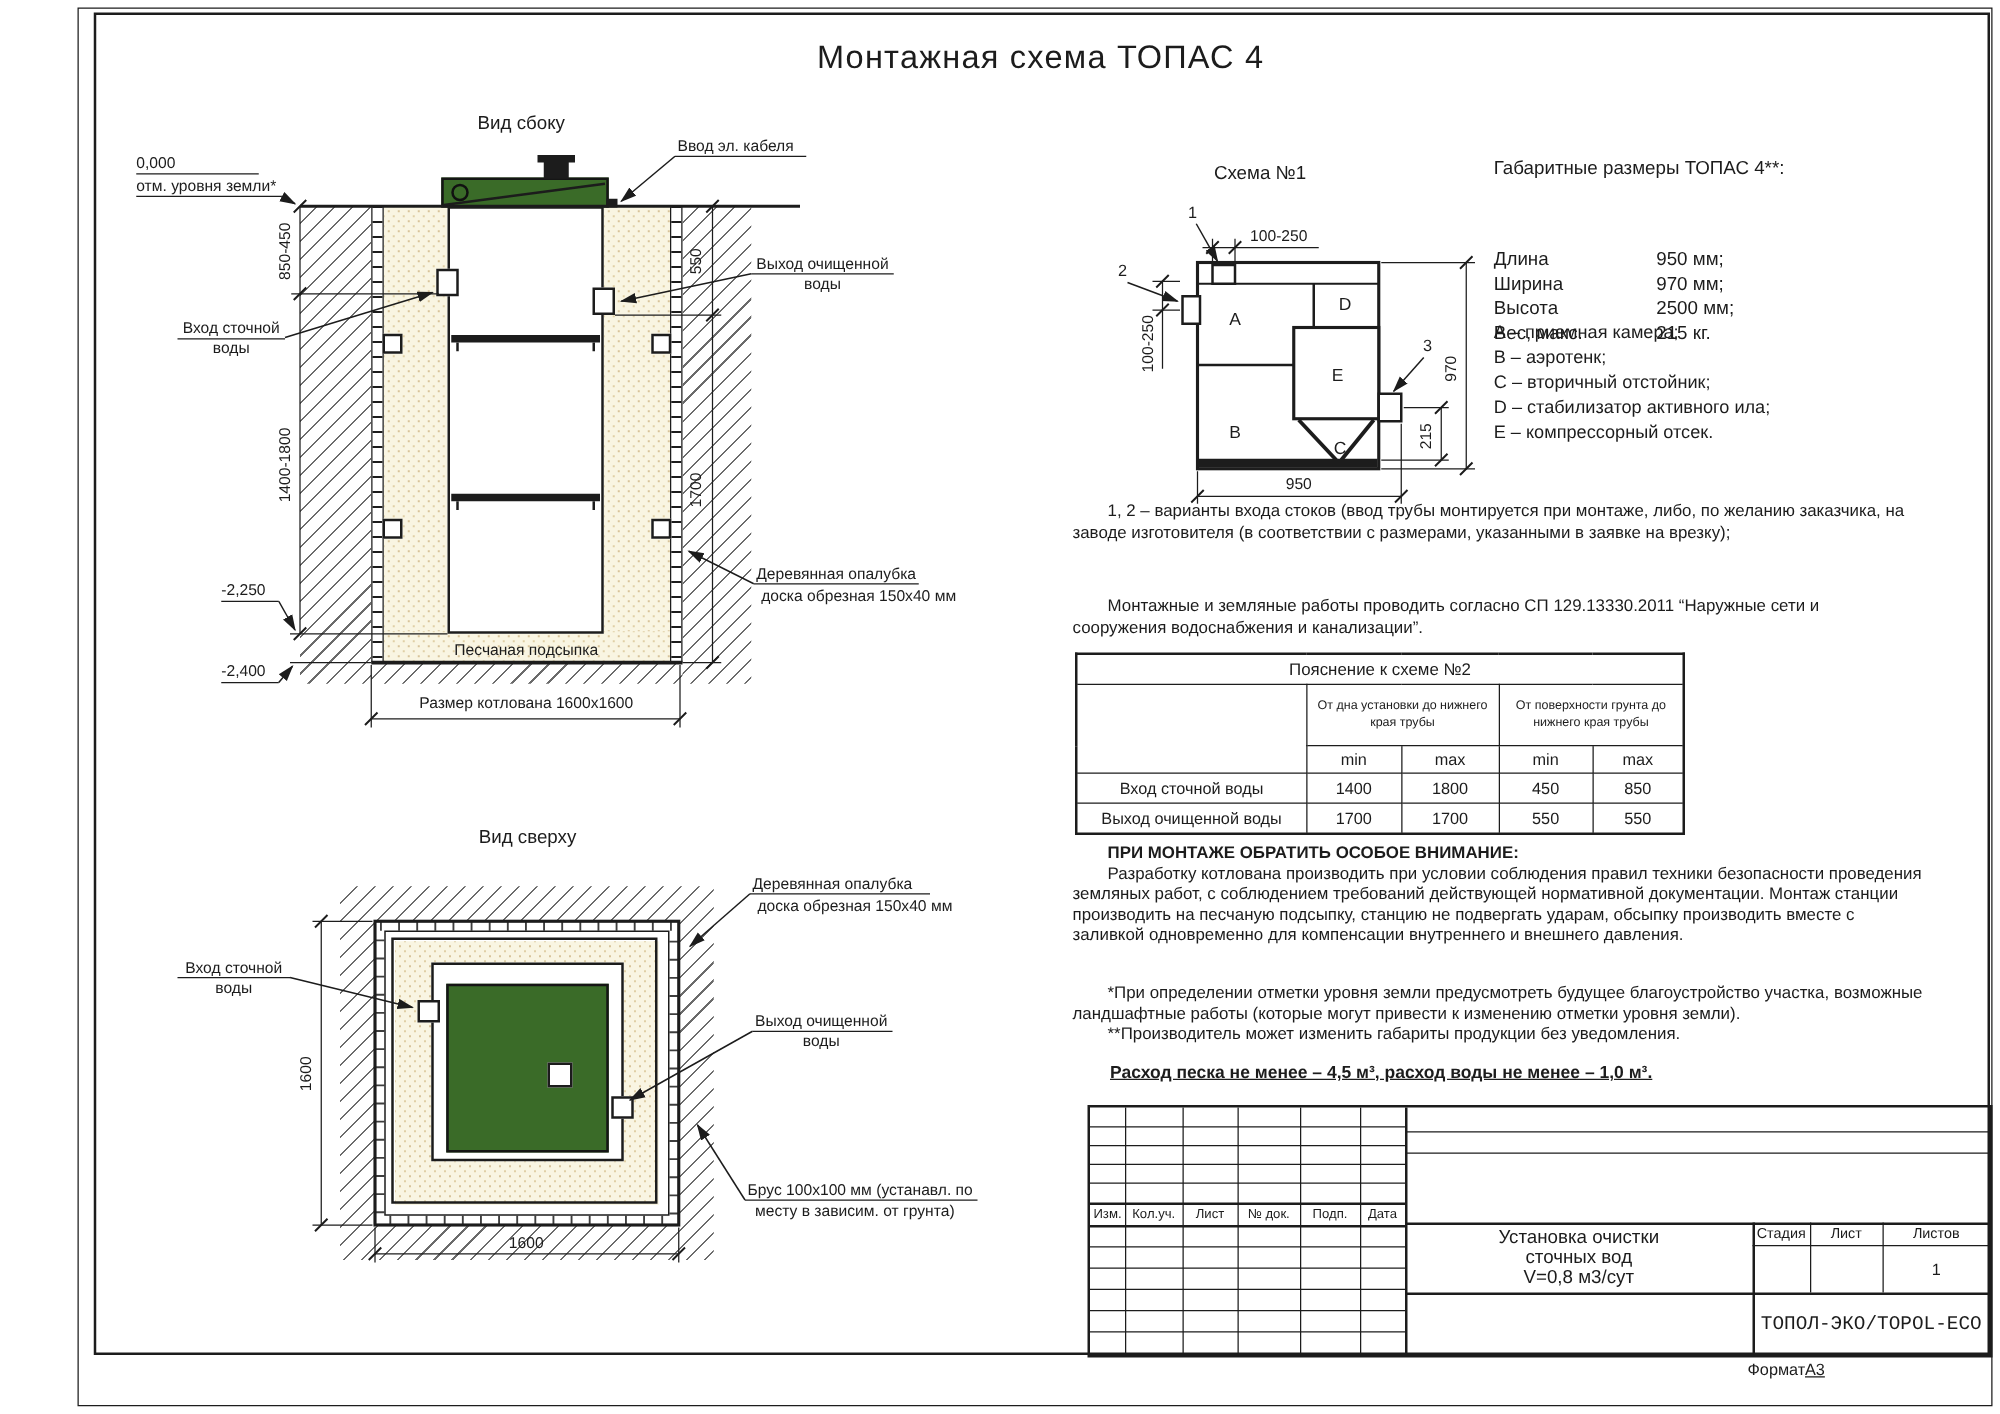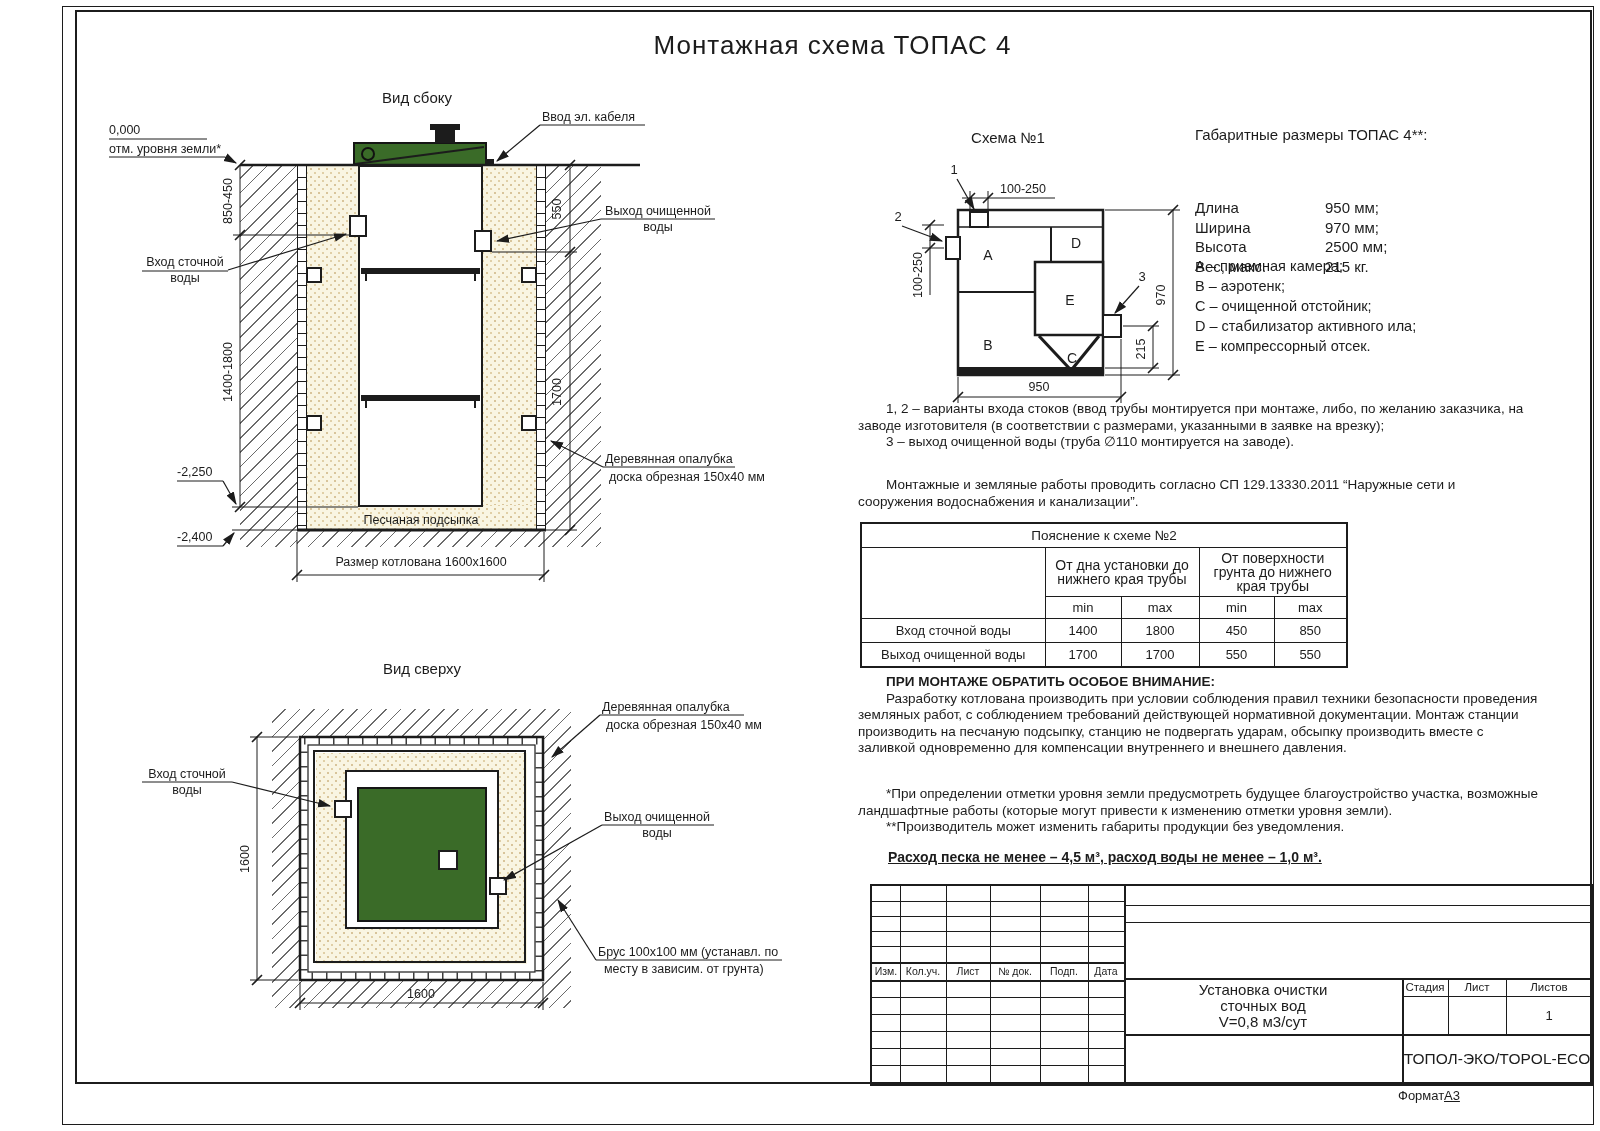--- a/index.html
+++ b/index.html
@@ -40,21 +40,21 @@
   .note-sp{left:858px;top:477px;width:676px;}
   .attention{left:858px;top:674px;width:680px;}
   .attention .bold{font-weight:bold;}
   .footnotes{left:858px;top:786px;width:680px;}
   .consumption{left:888px;top:849px;font-size:14px;font-weight:bold;text-decoration:underline;}
 
   
   table.exp{left:860px;top:522px;border-collapse:collapse;border:2.5px solid #1c1c1c;position:absolute;}
   table.exp th,table.exp td{border:1.5px solid #1c1c1c;font-weight:normal;text-align:center;padding:0 3px;}
   table.exp .ttl{height:23px;font-size:13.5px;}
-  table.exp .grp{height:48px;font-size:14px;line-height:14px;margin-left:25px;}
+  table.exp .grp{height:48px;font-size:10px;line-height:14px;margin-left:25px;}
   table.exp .mm{height:21px;font-size:13px;}
   table.exp .dat{height:23px;font-size:13px;}
 
   
   .stamp{left:870px;top:884px;width:720px;height:198px;border:2px solid #1c1c1c;box-sizing:content-box;}
   .vl{position:absolute;top:0;width:0;border-left:1.2px solid #1c1c1c;}
   .vlk{position:absolute;top:0;width:0;border-left:2px solid #1c1c1c;}
   .hl{position:absolute;height:0;border-top:1.2px solid #1c1c1c;}
   .hlk{position:absolute;height:0;border-top:2px solid #1c1c1c;}
   .cell{position:absolute;display:flex;align-items:center;justify-content:center;text-align:left;}
@@ -277,28 +277,27 @@
   <div class="abs specs">
     <div class="hd">Габаритные размеры ТОПАС 4**:</div>
     <div class="row"><span class="lbl">Длина</span><span>950 мм;</span></div>
     <div class="row"><span class="lbl">Ширина</span><span>970 мм;</span></div>
     <div class="row"><span class="lbl">Высота</span><span>2500 мм;</span></div>
     <div class="row"><span class="lbl">Вес, макс.</span><span>215 кг.</span></div>
   </div>
   <div class="abs legend">
     <div>A – приемная камера;</div>
     <div>B – аэротенк;</div>
-    <div>C – очищенной отстойник;</div>
+    <div>C – вторичный отстойник;</div>
     <div>D – стабилизатор активного ила;</div>
     <div>E – компрессорный отсек.</div>
   </div>
 
   <div class="abs para note-variants">
     <p>1, 2 – варианты входа  стоков (ввод трубы монтируется при монтаже, либо, по желанию заказчика, на заводе изготовителя (в соответствии с размерами, указанными в заявке на врезку);</p>
-    <p>3 – выход очищенной воды (труба ∅110 монтируется на заводе).</p>
   </div>
   <div class="abs para note-sp">
     <p>Монтажные и земляные работы проводить согласно СП 129.13330.2011 “Наружные сети и сооружения водоснабжения и канализации”.</p>
   </div>
 
   <table class="exp">
     <colgroup>
         <col style="width:184px">
         <col style="width:76px">
         <col style="width:78px">
@@ -388,18 +387,18 @@
       <div>Установка очистки</div>
       <div>сточных вод</div>
       <div>V=0,8 м3/сут</div>
     </div>
 
     <div class="cell" style="left:530px;top:92px;width:46px;height:18px;font-size:11.5px;">Стадия</div>
     <div class="cell" style="left:576px;top:92px;width:58px;height:18px;font-size:11.5px;">Лист</div>
     <div class="cell" style="left:634px;top:92px;width:86px;height:18px;font-size:11.5px;">Листов</div>
     <div class="cell" style="left:634px;top:110px;width:86px;height:38px;font-size:13px;">1</div>
 
-    <div class="cell" style="left:530px;top:148px;width:190px;height:50px;font-size:15.5px;">ТОПОЛ-ЭКО/TOPOL-ECO</div>
+    <div class="cell" style="left:530px;top:148px;width:190px;height:50px;font-size:15.5px;font-family:Liberation Mono, monospace;">ТОПОЛ-ЭКО/TOPOL-ECO</div>
   </div>
 
   <div class="abs fmt" style="left:1398px;top:1088px;">Формат</div>
   <div class="abs fmt" style="left:1444px;top:1088px;text-decoration:underline;">А3</div>
 </div>
 
 </body></html>

